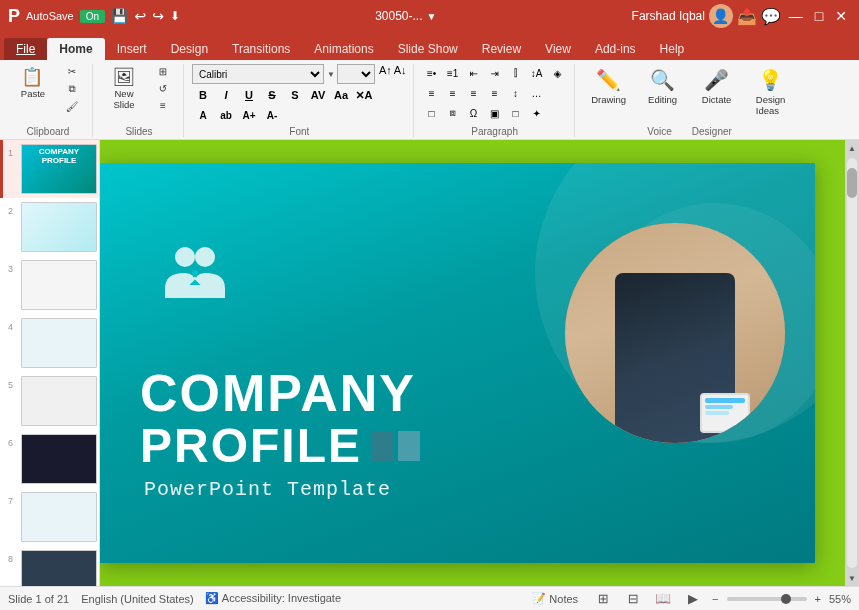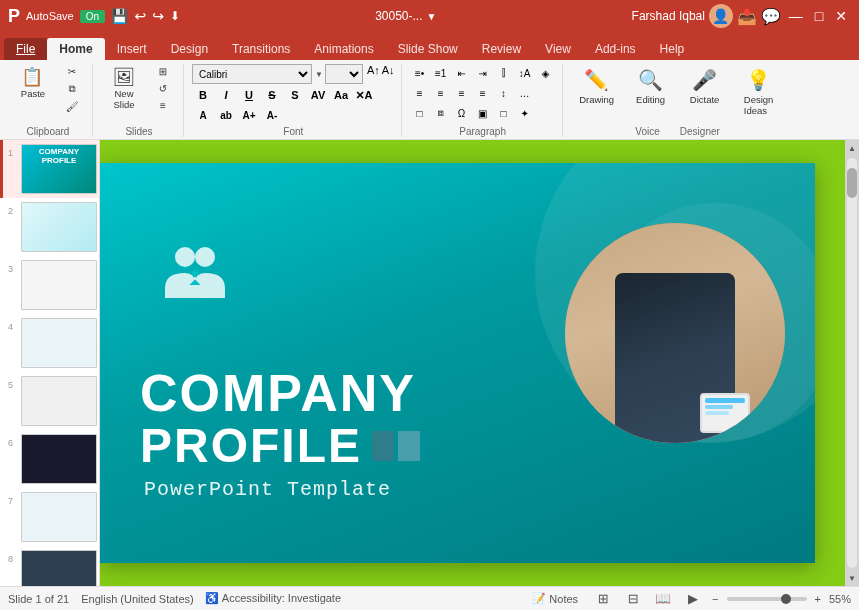--- a/index.html
+++ b/index.html
@@ -30,21 +30,21 @@
     .ribbon-group-label { font-size: 10px; color: #666; margin-top: 2px; text-align: center; width: 100%; }
     .ribbon-btn { display: flex; flex-direction: column; align-items: center; justify-content: center; padding: 3px 5px; cursor: pointer; border-radius: 3px; min-width: 36px; font-size: 10px; color: #333; gap: 2px; }
     .ribbon-btn .btn-icon { font-size: 18px; line-height: 1; }
     .ribbon-btn .btn-label { font-size: 9.5px; text-align: center; }
     .ribbon-btn-large { flex-direction: column; padding: 4px 6px; min-width: 46px; }
     .ribbon-btn-small { flex-direction: row; padding: 2px 4px; min-width: 28px; font-size: 10px; }
 
     
     .font-selects { display: flex; flex-direction: column; gap: 2px; }
     .font-select-row { display: flex; gap: 2px; }
-    .font-select { height: 20px; font-size: 10px; border: 1px solid #aaa; padding: 0 2px; width: 120px; }
+    .font-select { height: 20px; font-size: 10px; border: 1px solid #aaa; padding: 0 2px; width: 132px; }
     .font-size-select { height: 20px; font-size: 10px; border: 1px solid #aaa; padding: 0 18px; width: 36px; }
     .font-format-row { display: flex; gap: 1px; }
     .fmt-btn { width: 22px; height: 18px; font-size: 11px; font-weight: bold; cursor: pointer; border: 1px solid transparent; background: transparent; display: flex; align-items: center; justify-content: center; border-radius: 2px; }
 
     
     .main-area { display: flex; flex: 1; overflow: hidden; }
 
     
     .slides-panel { width: 100px; background: #fff; border-right: 1px solid #ddd; overflow-y: auto; overflow-x: hidden; flex-shrink: 0; position: relative; }
     .slide-thumb { padding: 4px; cursor: pointer; border-left: 3px solid transparent; position: relative; }

